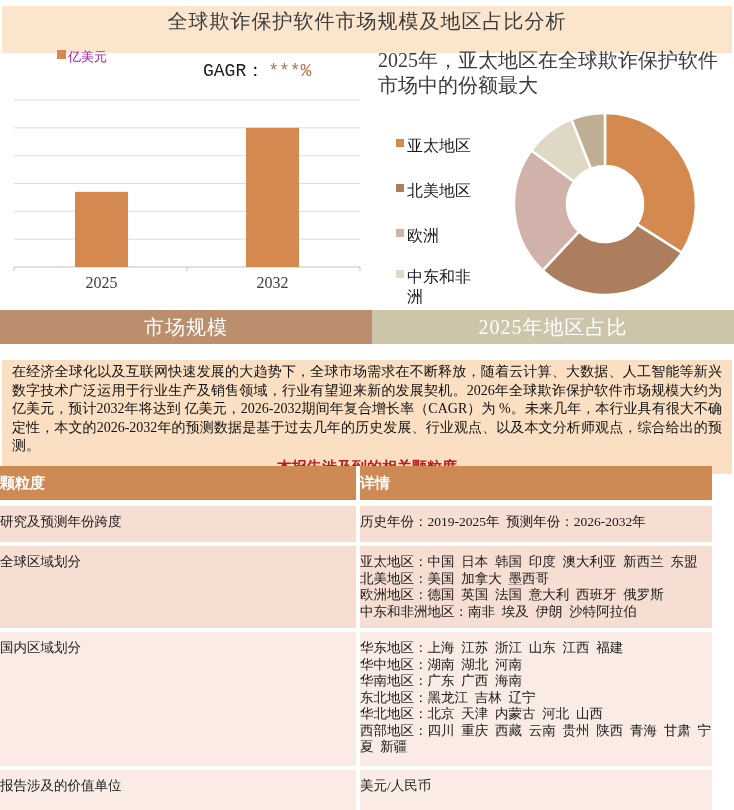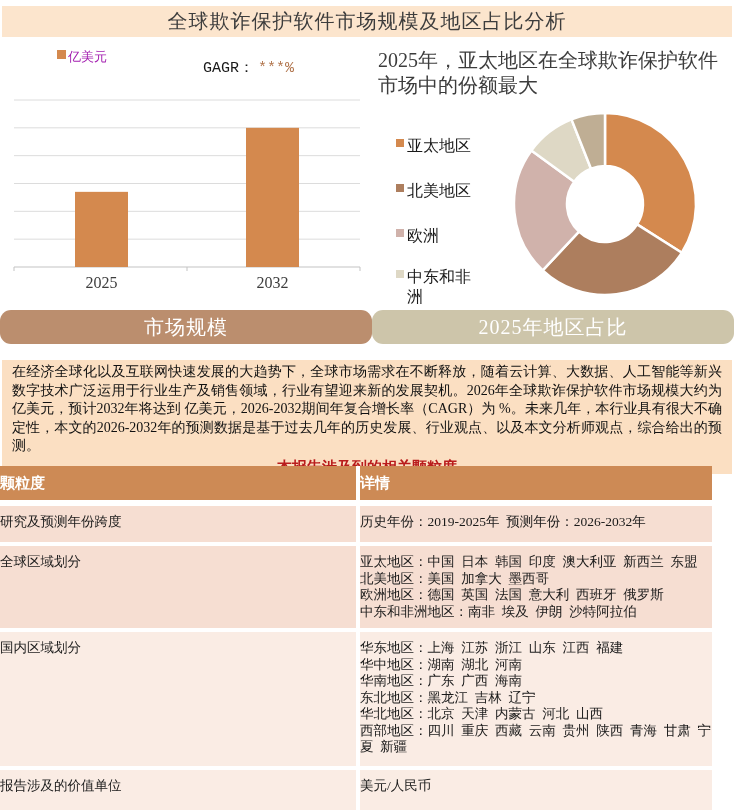--- a/index.html
+++ b/index.html
@@ -2,44 +2,44 @@
 <html><head>
 <meta charset="utf-8">
 <style>
   html,body{margin:0;padding:0;background:#ffffff;}
   .page{
     position:relative;width:734px;height:810px;overflow:hidden;background:#ffffff;
     font-family:"Liberation Serif","DejaVu Serif",serif;color:#1a1a1a;
   }
   
   .title-band{
-    position:absolute;left:2px;top:6px;width:730px;height:31px;background:#fce5cd;
+    position:absolute;left:2px;top:6px;width:730px;height:47px;background:#fce5cd;
     text-align:center;line-height:31px;font-size:20px;color:#3d3d3d;letter-spacing:1px;
   }
   
   .bar-panel{position:absolute;left:10px;top:48px;width:355px;height:252px;}
   .bar-legend-item{position:absolute;left:47px;top:0;font-size:13px;color:#a21caf;}
   .bar-legend-item .swatch{display:inline-block;width:9px;height:9px;background:#d4894e;margin-right:2px;vertical-align:2px;}
-  .bar-cagr{position:absolute;left:193px;top:10px;font-size:15px;color:#1a1a1a;font-family:"Liberation Mono","DejaVu Sans Mono",monospace;}
+  .bar-cagr{position:absolute;left:193px;top:10px;font-size:18px;color:#1a1a1a;font-family:"Liberation Mono","DejaVu Sans Mono",monospace;}
   .bar-cagr .stars{color:#b0734a;margin-left:4px;}
   
   .donut-panel{position:absolute;left:372px;top:48px;width:362px;height:255px;}
   .donut-heading{position:absolute;left:6px;top:0;width:352px;font-size:20px;line-height:25px;color:#3c3c3c;}
   .donut-legend{position:absolute;left:24px;top:84px;width:112px;margin:0;padding:0;list-style:none;}
   .donut-legend li{position:absolute;left:0;font-size:16px;line-height:20px;color:#1a1a1a;}
   .donut-legend li:nth-child(1){top:4px;}
   .donut-legend li:nth-child(2){top:49px;}
   .donut-legend li:nth-child(3){top:94px;}
   .donut-legend li:nth-child(4){top:135px;}
   .donut-legend .swatch{display:inline-block;width:8px;height:8px;margin-right:3px;vertical-align:4px;background:#ccc;}
   .donut-legend .lg-txt{display:inline-block;max-width:78px;vertical-align:top;}
   .donut-svg{position:absolute;left:137px;top:60px;}
   
   .tab-row{position:absolute;left:0;top:310px;width:734px;height:34px;display:flex;}
-  .tab{height:34px;line-height:34px;text-align:center;font-size:20px;color:#ffffff;letter-spacing:1px;border-radius:11px;}
+  .tab{height:34px;line-height:34px;text-align:center;font-size:20px;color:#ffffff;letter-spacing:1px;}
   .tab-left{width:372px;background:#bb8e6e;}
   .tab-right{width:362px;background:#cdc5aa;}
   
   .content-block{position:absolute;left:2px;top:352px;width:730px;height:114px;background:#fbdfc2;margin-top:8px;}
   .content-text{margin:0;padding:3px 10px 0 10px;font-size:14px;line-height:18.5px;color:#111;text-align:justify;}
   .content-title{margin:2px 0 0 0;text-align:center;font-size:15px;font-weight:bold;color:#b91c1c;}
   
   .gran-table{position:absolute;left:0;top:466px;width:734px;}
   .t-row{display:flex;width:734px;}
   .t-head{height:34px;margin-bottom:6px;}

